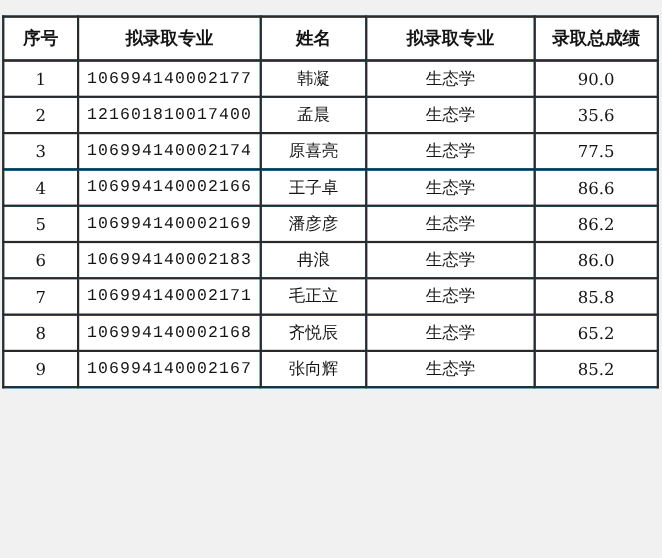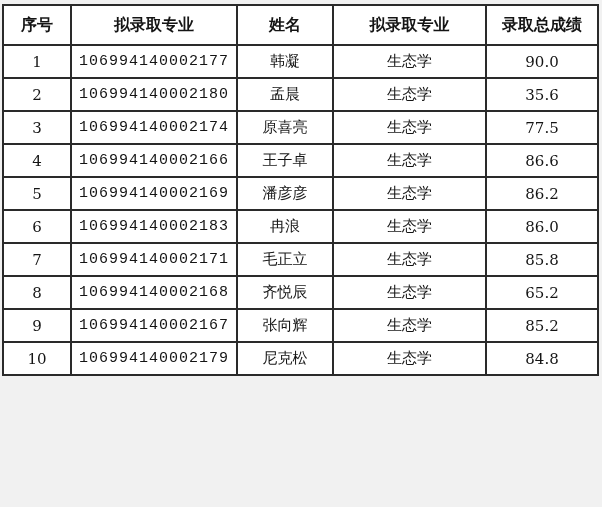--- a/index.html
+++ b/index.html
@@ -14,21 +14,21 @@
   }
   .page {
     position: relative;
     width: 602px;
     height: 507px;
     overflow: hidden;
   }
   table.admission-table {
     border-collapse: collapse;
     table-layout: fixed;
-    margin: 4px 0 0 2px;
+    margin: 14px 0 0 2px;
     width: 595px;
     background: #0ea5e9;
   }
   .admission-table th,
   .admission-table td {
     border: 2px solid #2a2a2a;
     text-align: center;
     vertical-align: middle;
     padding: 0;
     color: #141414;
@@ -83,21 +83,21 @@
     <tbody id="table-body">
         <tr>
           <td>1</td>
           <td>106994140002177</td>
           <td>韩凝</td>
           <td>生态学</td>
           <td>90.0</td>
         </tr>
         <tr>
           <td>2</td>
-          <td>106994140002180</td>
+          <td>121601810017400</td>
           <td>孟晨</td>
           <td>生态学</td>
           <td>35.6</td>
         </tr>
         <tr>
           <td>3</td>
           <td>106994140002174</td>
           <td>原喜亮</td>
           <td>生态学</td>
           <td>77.5</td>
@@ -137,22 +137,15 @@
           <td>生态学</td>
           <td>65.2</td>
         </tr>
         <tr>
           <td>9</td>
           <td>106994140002167</td>
           <td>张向辉</td>
           <td>生态学</td>
           <td>85.2</td>
         </tr>
-        <tr>
-          <td>10</td>
-          <td>106994140002179</td>
-          <td>尼克松</td>
-          <td>生态学</td>
-          <td>84.8</td>
-        </tr>
       </tbody>
   </table>
 </div>
 
 </body></html>

